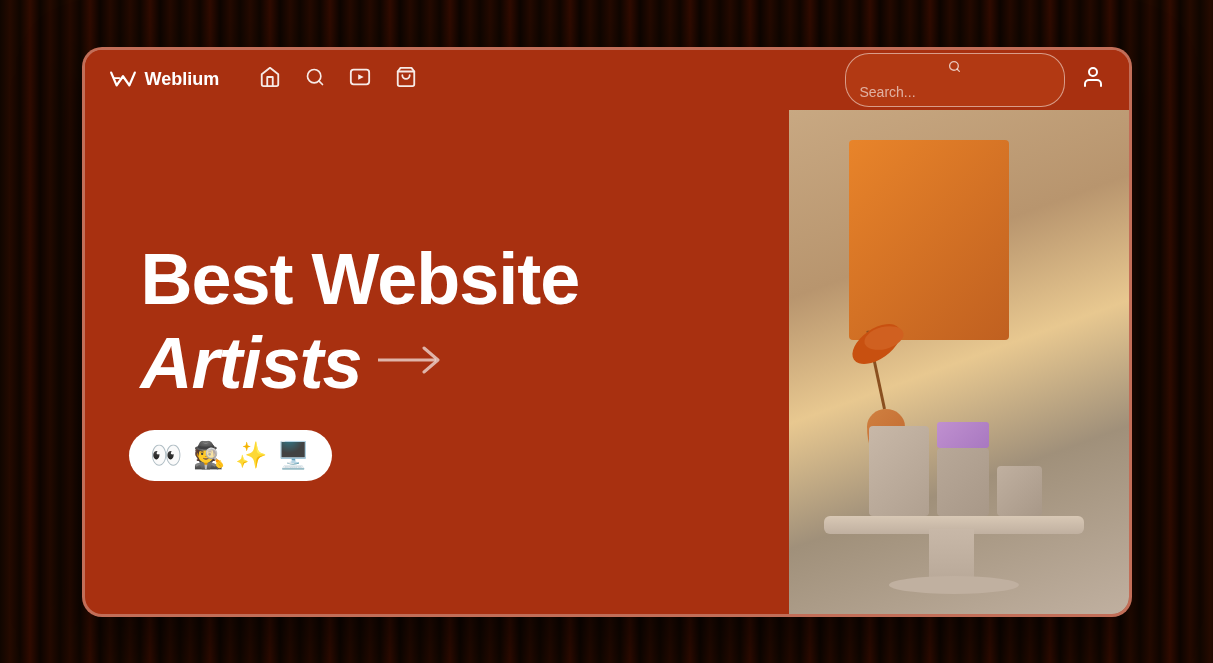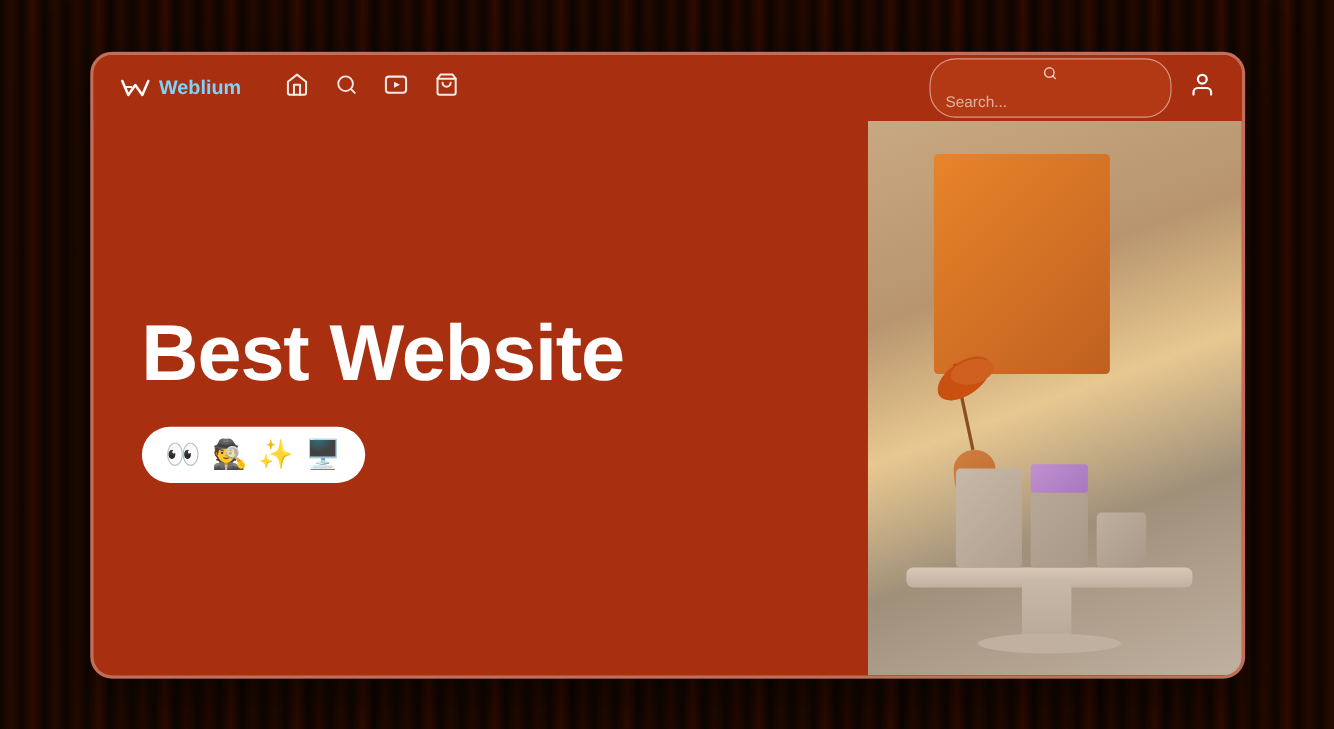--- a/index.html
+++ b/index.html
@@ -54,23 +54,23 @@
       align-items: center;
       padding: 0 24px;
       height: 60px;
       background: #a83010;
       flex-shrink: 0;
       gap: 16px;
     }
 
     .logo {
       display: flex;
-      align-items: flex-end;
+      align-items: flex-start;
       gap: 8px;
-      color: #7dd3fc;
+      color: #ffffff;
       font-weight: 600;
       font-size: 18px;
       text-decoration: none;
     }
 
     .logo-icon {
       width: 28px;
       height: 20px;
       position: relative;
     }
@@ -147,20 +147,21 @@
       justify-content: center;
       z-index: 2;
     }
 
     .headline {
       font-size: 72px;
       font-weight: 800;
       color: white;
       line-height: 1.05;
       letter-spacing: -1px;
+      margin-left: 12px;
     }
 
     .headline .italic-line {
       font-style: italic;
       font-weight: 700;
     }
 
     .arrow-row {
       display: flex;
       align-items: center;
@@ -275,20 +276,29 @@
       </svg>
     </span>
 
   </nav>
 
   <div class="main-content">
 
     <div class="text-section">
       <div class="headline">
         <div>Best Website</div>
+        <div class="arrow-row">
+          <span class="italic-line" style="font-style: italic;">Artists</span>
+          <span class="arrow-icon">
+            <svg width="70" height="36" viewBox="0 0 70 36" fill="none">
+              <line x1="0" y1="18" x2="58" y2="18" stroke="white" stroke-width="3" stroke-opacity="0.8"></line>
+              <polyline points="46,6 60,18 46,30" stroke="white" stroke-width="3" stroke-linecap="round" stroke-linejoin="round" fill="none" stroke-opacity="0.8"></polyline>
+            </svg>
+          </span>
+        </div>
       </div>
 
       <div class="emoji-pill">
         <span>👀</span>
         <span>🕵️</span>
         <span>✨</span>
         <span>🖥️</span>
       </div>
     </div>
 

